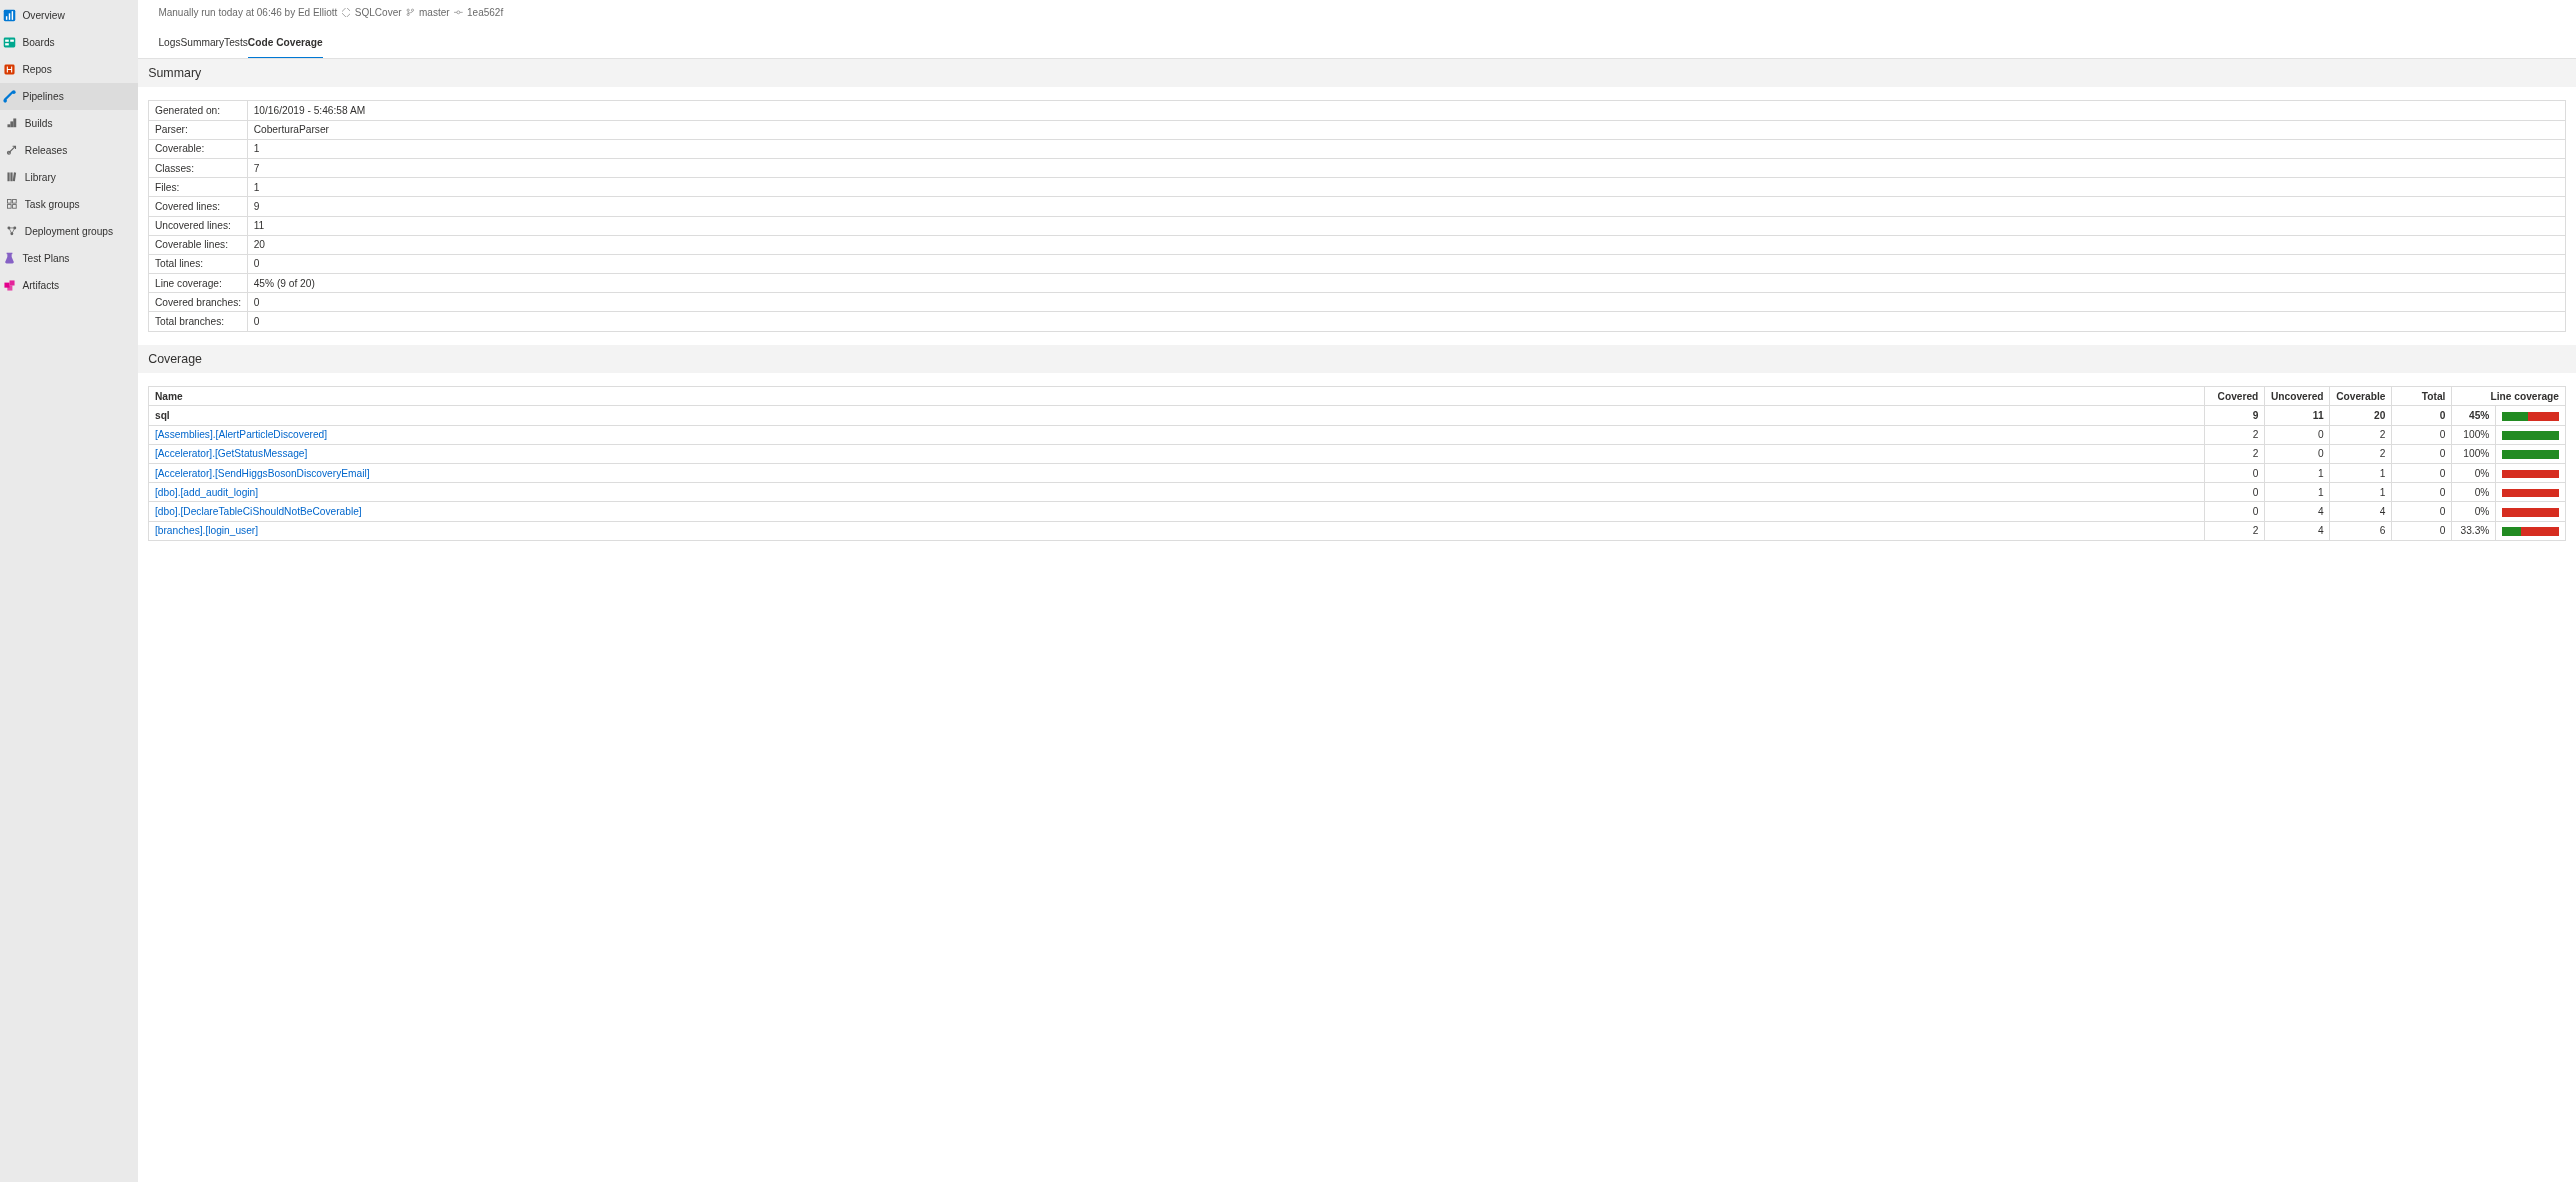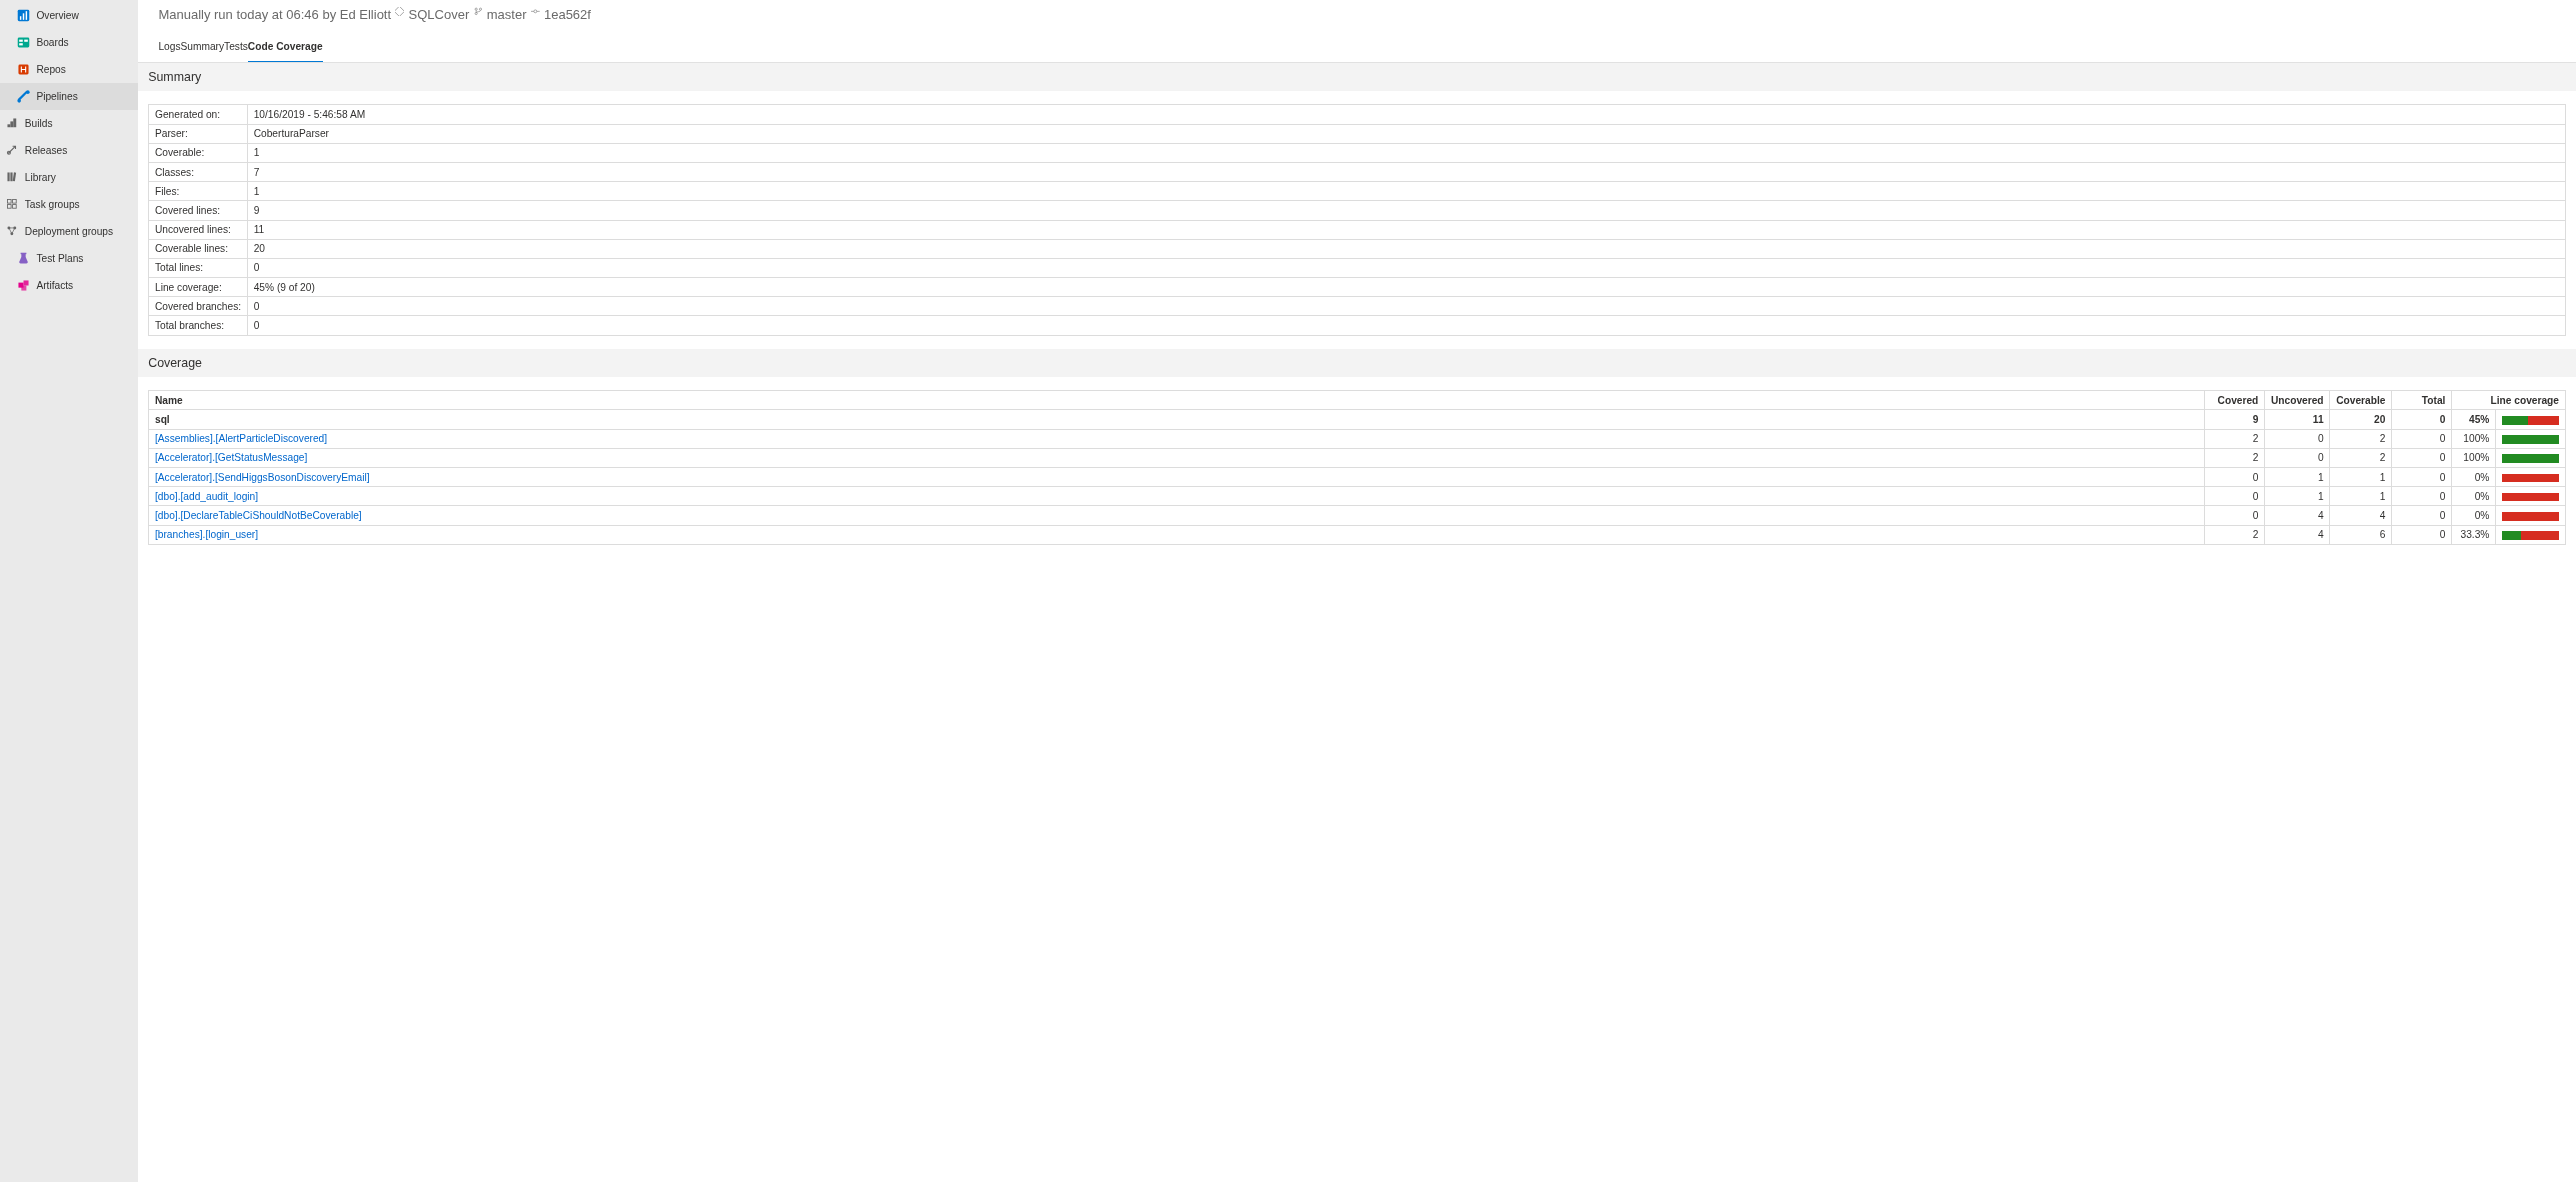--- a/index.html
+++ b/index.html
@@ -16,21 +16,21 @@
     width: 138px;
     background: #eaeaea;
     flex-shrink: 0;
     padding-top: 1.5px;
     overflow-y: auto;
   }
   .sidebar .nav-item {
     display: flex;
     align-items: center;
     height: 27px;
-    padding-left: 16px;
+    padding-left: 2px;
     cursor: pointer;
     font-size: 10.2px;
     color: #323130;
   }
   .sidebar .nav-item.active { background: #dcdcdc; }
   .sidebar .nav-item .icon {
     width: 14.6px;
     height: 14.6px;
     display: inline-flex;
     align-items: center;
@@ -42,23 +42,24 @@
 
   .main {
     flex: 1;
     overflow: auto;
     background: #fff;
     display: flex;
     flex-direction: column;
   }
   .run-info {
     padding: 7.3px 20.4px 5.8px 20.4px;
-    font-size: 13px;
+    font-size: 10px;
     color: #6a6a6a;
     display: flex;
+    align-items: center;
     gap: 4.4px;
   }
   .tabs {
     display: flex;
     padding: 13px 20.4px 0 20.4px;
     border-bottom: 0.7px solid #e1e1e1;
   }
   .tabs .tab {
     padding: 0 0 8.7px 0;
     cursor: pointer;

